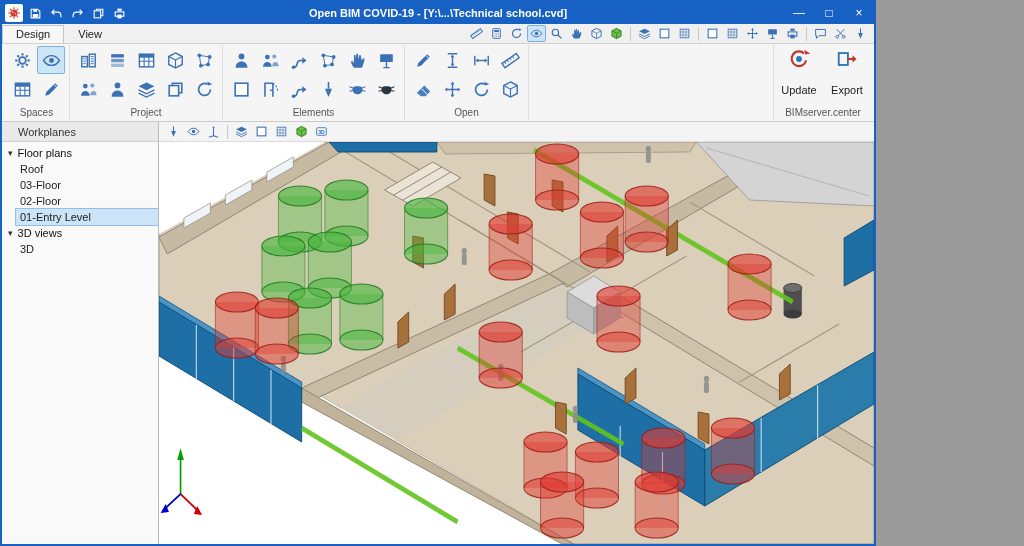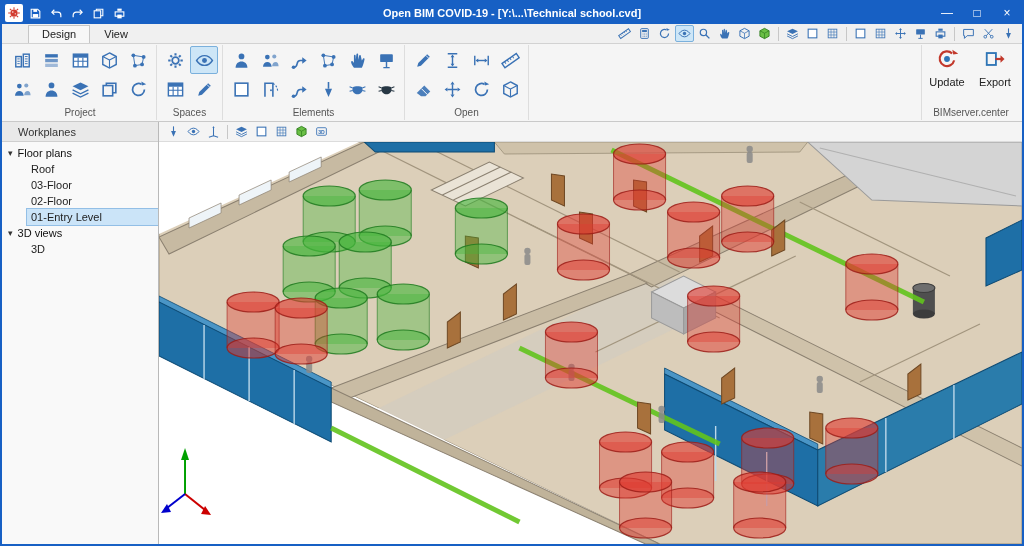--- a/index.html
+++ b/index.html
@@ -1,62 +1,62 @@
 <!DOCTYPE html>
 <html><head>
 <meta charset="utf-8">
 <style>
 *{box-sizing:border-box;margin:0;padding:0}
 body{width:1024px;height:546px;font-family:"Liberation Sans",sans-serif;font-size:11px;color:#222;background:#9a9a9a;overflow:hidden}
-.window{width:1024px;height:546px;border:2px solid #1760c4;display:flex;flex-direction:column;background:#f9a8d4}
+.window{width:876px;height:546px;border:2px solid #1760c4;display:flex;flex-direction:column;background:#f9a8d4}
 
 .titlebar{flex:0 0 22px;background:#1760c4;color:#fff;display:flex;align-items:center;gap:2px;padding-left:3px;position:relative}
 .appicon{width:18px;height:18px;background:#fff;border-radius:2px;display:flex;align-items:center;justify-content:center;flex:0 0 18px}
 .appicon svg{width:14px;height:14px}
 .qbar{display:flex;align-items:center;gap:1px;z-index:1}
 .qicon{width:20px;height:18px;display:flex;align-items:center;justify-content:center;color:#fff;border-radius:2px}
 .qicon svg{width:13px;height:13px}
 .title{position:absolute;left:0;right:0;text-align:center;font-weight:bold;font-size:11px;pointer-events:none}
 .wincontrols{margin-left:auto;display:flex;z-index:1}
 .winbtn{width:30px;height:22px;display:flex;align-items:center;justify-content:center;font-size:12px;color:#fff}
 
-.tabrow{flex:0 0 20px;display:flex;align-items:flex-end;background:#f0f0f0;border-bottom:1px solid #d2d2d2;padding-left:26px}
+.tabrow{flex:0 0 20px;display:flex;align-items:flex-end;background:#f0f0f0;border-bottom:1px solid #d2d2d2;}
 .tab{padding:2px 13px 3px;border:1px solid transparent;border-bottom:none;color:#222}
 .tab.active{background:#f7f7f7;border-color:#c6c6c6}
 .tabicons{margin-left:auto;display:flex;align-items:center;gap:1px;padding-right:4px;padding-bottom:1px}
 .sicon{width:19px;height:17px;display:flex;align-items:center;justify-content:center;color:#3a72b5;border:1px solid transparent;border-radius:2px}
 .sicon svg{width:13px;height:13px}
 .sicon.active{background:#cde6f7;border-color:#7ab0dc}
 .vsep{width:1px;height:14px;background:#c7c7c7;margin:0 3px}
 
 .ribbon{flex:0 0 78px;background:#f5f5f5;border-bottom:1px solid #c9c9c9;display:flex;align-items:stretch;padding:1px 2px}
 .rgroup{display:flex;flex-direction:column;padding:1px 4px 0;border-right:1px solid #ddd}
 .rgroup:last-child{margin-left:auto;border-right:none;border-left:1px solid #ddd}
 .rtools{flex:1;display:flex;flex-direction:column;gap:1px}
 .rrow{display:flex;gap:1px}
 .rbtn{width:28px;height:28px;border:1px solid transparent;border-radius:2px;display:flex;align-items:center;justify-content:center;color:#3a72b5}
 .rbtn svg{width:19px;height:19px}
 .rbtn.active{background:#cde6f7;border-color:#7ab0dc}
 .rbtn.dark{color:#273744}
 .rlabel{text-align:center;color:#555;font-size:10px;padding:1px 2px 2px;white-space:nowrap}
 .rrow.big{gap:6px;align-items:flex-start;padding-top:2px}
-.bigbtn{display:flex;flex-direction:column;align-items:center;gap:6px;width:42px;color:#222}
+.bigbtn{display:flex;flex-direction:column;align-items:center;gap:14px;width:42px;color:#222}
 .bigbtn svg{width:22px;height:22px}
 .user{display:flex;flex-direction:column;align-items:center;width:60px}
 .avatar{width:24px;height:24px;border-radius:50%;background:#3f8fc4;color:#eaf4fb;display:flex;align-items:center;justify-content:center;overflow:hidden}
 .avatar svg{width:16px;height:16px}
 .username{color:#2e75b6;text-align:center;line-height:1.15;font-size:10px}
 
 .main{flex:1;display:flex;min-height:0}
 .sidebar{width:157px;flex:0 0 157px;border-right:1px solid #b9b9b9;background:#f6f6f6;display:flex;flex-direction:column}
 .sidehead{flex:0 0 20px;background:#e9e9e9;border-bottom:1px solid #cfcfcf;display:flex;align-items:center;padding-left:16px;color:#333}
 .tree{flex:1;padding-top:3px;background:#f9f9f9;overflow:hidden}
 .tsection{display:flex;align-items:center;gap:5px;padding:2px 2px 2px 6px;color:#111}
 .tarrow{font-size:9px;color:#333}
-.titem{padding:2px 4px;margin-left:25px;color:#222}
+.titem{padding:2px 4px;margin-left:14px;color:#222}
 .titem.selected{background:#cbe4f8;outline:1px solid #93bfe6}
 .content{flex:1;display:flex;flex-direction:column;min-width:0}
 .viewtoolbar{flex:0 0 20px;background:#f4f4f4;border-bottom:1px solid #dcdcdc;display:flex;align-items:center;gap:1px;padding-left:5px}
 svg.scene{flex:1;min-height:0;display:block;width:100%;background:#fff}
 </style>
 </head>
 <body>
 
 <svg width="0" height="0" style="position:absolute" aria-hidden="true" xmlns="http://www.w3.org/2000/svg">
 <defs>
@@ -395,102 +395,102 @@
         </span>
       </span>
   </div>
 
   <div class="ribbon">
       <div class="rgroup">
         <div class="rtools">
           <div class="rrow">
             <span class="rbtn">
               <svg viewBox="0 0 24 24">
-                <use href="#icon-building" xlink:href="#icon-building"></use>
-              </svg>
-            </span>
-            <span class="rbtn">
-              <svg viewBox="0 0 24 24">
-                <use href="#icon-floors" xlink:href="#icon-floors"></use>
-              </svg>
-            </span>
+                <use href="#icon-gear" xlink:href="#icon-gear"></use>
+              </svg>
+            </span>
+            <span class="rbtn active">
+              <svg viewBox="0 0 24 24">
+                <use href="#icon-eye" xlink:href="#icon-eye"></use>
+              </svg>
+            </span>
+          </div>
+          <div class="rrow">
             <span class="rbtn">
               <svg viewBox="0 0 24 24">
                 <use href="#icon-table" xlink:href="#icon-table"></use>
               </svg>
             </span>
             <span class="rbtn">
               <svg viewBox="0 0 24 24">
-                <use href="#icon-cube" xlink:href="#icon-cube"></use>
-              </svg>
-            </span>
-            <span class="rbtn">
-              <svg viewBox="0 0 24 24">
-                <use href="#icon-network" xlink:href="#icon-network"></use>
-              </svg>
-            </span>
-          </div>
-          <div class="rrow">
-            <span class="rbtn">
-              <svg viewBox="0 0 24 24">
-                <use href="#icon-people" xlink:href="#icon-people"></use>
-              </svg>
-            </span>
-            <span class="rbtn">
-              <svg viewBox="0 0 24 24">
-                <use href="#icon-person" xlink:href="#icon-person"></use>
-              </svg>
-            </span>
-            <span class="rbtn">
-              <svg viewBox="0 0 24 24">
-                <use href="#icon-layers" xlink:href="#icon-layers"></use>
-              </svg>
-            </span>
-            <span class="rbtn">
-              <svg viewBox="0 0 24 24">
-                <use href="#icon-copy" xlink:href="#icon-copy"></use>
-              </svg>
-            </span>
-            <span class="rbtn">
-              <svg viewBox="0 0 24 24">
-                <use href="#icon-rotate" xlink:href="#icon-rotate"></use>
+                <use href="#icon-pencil" xlink:href="#icon-pencil"></use>
               </svg>
             </span>
           </div>
         </div>
-        <div class="rlabel">Project</div>
+        <div class="rlabel">Spaces</div>
       </div>
       <div class="rgroup">
         <div class="rtools">
           <div class="rrow">
             <span class="rbtn">
               <svg viewBox="0 0 24 24">
-                <use href="#icon-gear" xlink:href="#icon-gear"></use>
-              </svg>
-            </span>
-            <span class="rbtn active">
-              <svg viewBox="0 0 24 24">
-                <use href="#icon-eye" xlink:href="#icon-eye"></use>
+                <use href="#icon-building" xlink:href="#icon-building"></use>
+              </svg>
+            </span>
+            <span class="rbtn">
+              <svg viewBox="0 0 24 24">
+                <use href="#icon-floors" xlink:href="#icon-floors"></use>
+              </svg>
+            </span>
+            <span class="rbtn">
+              <svg viewBox="0 0 24 24">
+                <use href="#icon-table" xlink:href="#icon-table"></use>
+              </svg>
+            </span>
+            <span class="rbtn">
+              <svg viewBox="0 0 24 24">
+                <use href="#icon-cube" xlink:href="#icon-cube"></use>
+              </svg>
+            </span>
+            <span class="rbtn">
+              <svg viewBox="0 0 24 24">
+                <use href="#icon-network" xlink:href="#icon-network"></use>
               </svg>
             </span>
           </div>
           <div class="rrow">
             <span class="rbtn">
               <svg viewBox="0 0 24 24">
-                <use href="#icon-table" xlink:href="#icon-table"></use>
-              </svg>
-            </span>
-            <span class="rbtn">
-              <svg viewBox="0 0 24 24">
-                <use href="#icon-pencil" xlink:href="#icon-pencil"></use>
+                <use href="#icon-people" xlink:href="#icon-people"></use>
+              </svg>
+            </span>
+            <span class="rbtn">
+              <svg viewBox="0 0 24 24">
+                <use href="#icon-person" xlink:href="#icon-person"></use>
+              </svg>
+            </span>
+            <span class="rbtn">
+              <svg viewBox="0 0 24 24">
+                <use href="#icon-layers" xlink:href="#icon-layers"></use>
+              </svg>
+            </span>
+            <span class="rbtn">
+              <svg viewBox="0 0 24 24">
+                <use href="#icon-copy" xlink:href="#icon-copy"></use>
+              </svg>
+            </span>
+            <span class="rbtn">
+              <svg viewBox="0 0 24 24">
+                <use href="#icon-rotate" xlink:href="#icon-rotate"></use>
               </svg>
             </span>
           </div>
         </div>
-        <div class="rlabel">Spaces</div>
+        <div class="rlabel">Project</div>
       </div>
       <div class="rgroup">
         <div class="rtools">
           <div class="rrow">
             <span class="rbtn">
               <svg viewBox="0 0 24 24">
                 <use href="#icon-person" xlink:href="#icon-person"></use>
               </svg>
             </span>
             <span class="rbtn">

